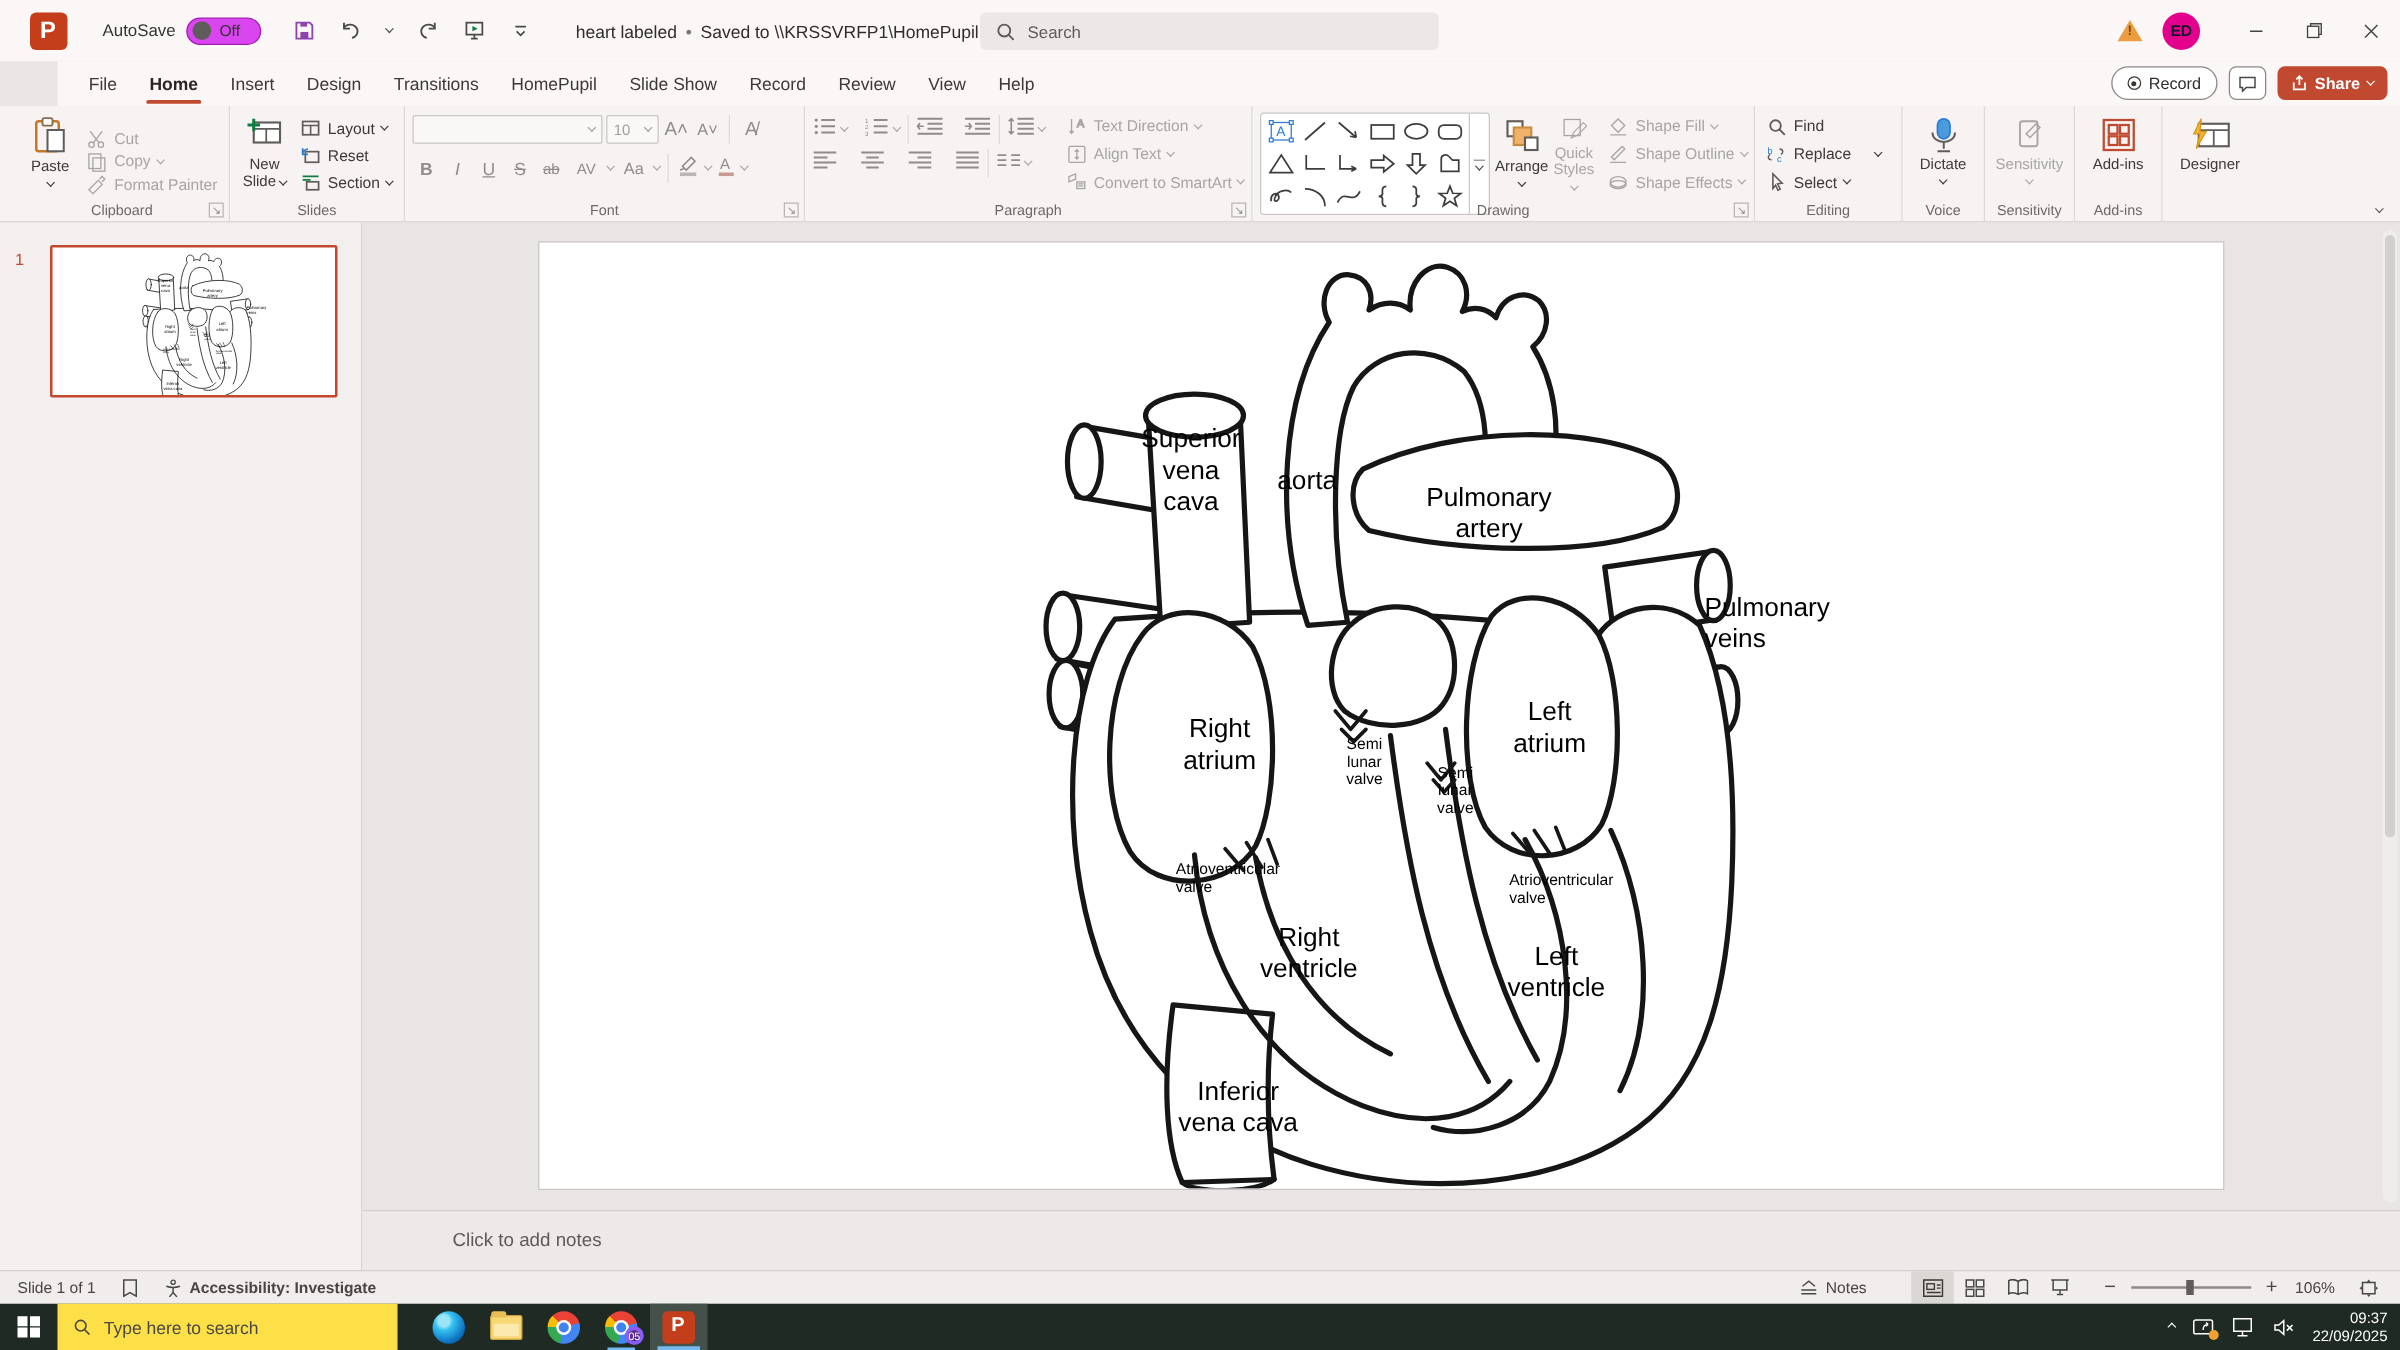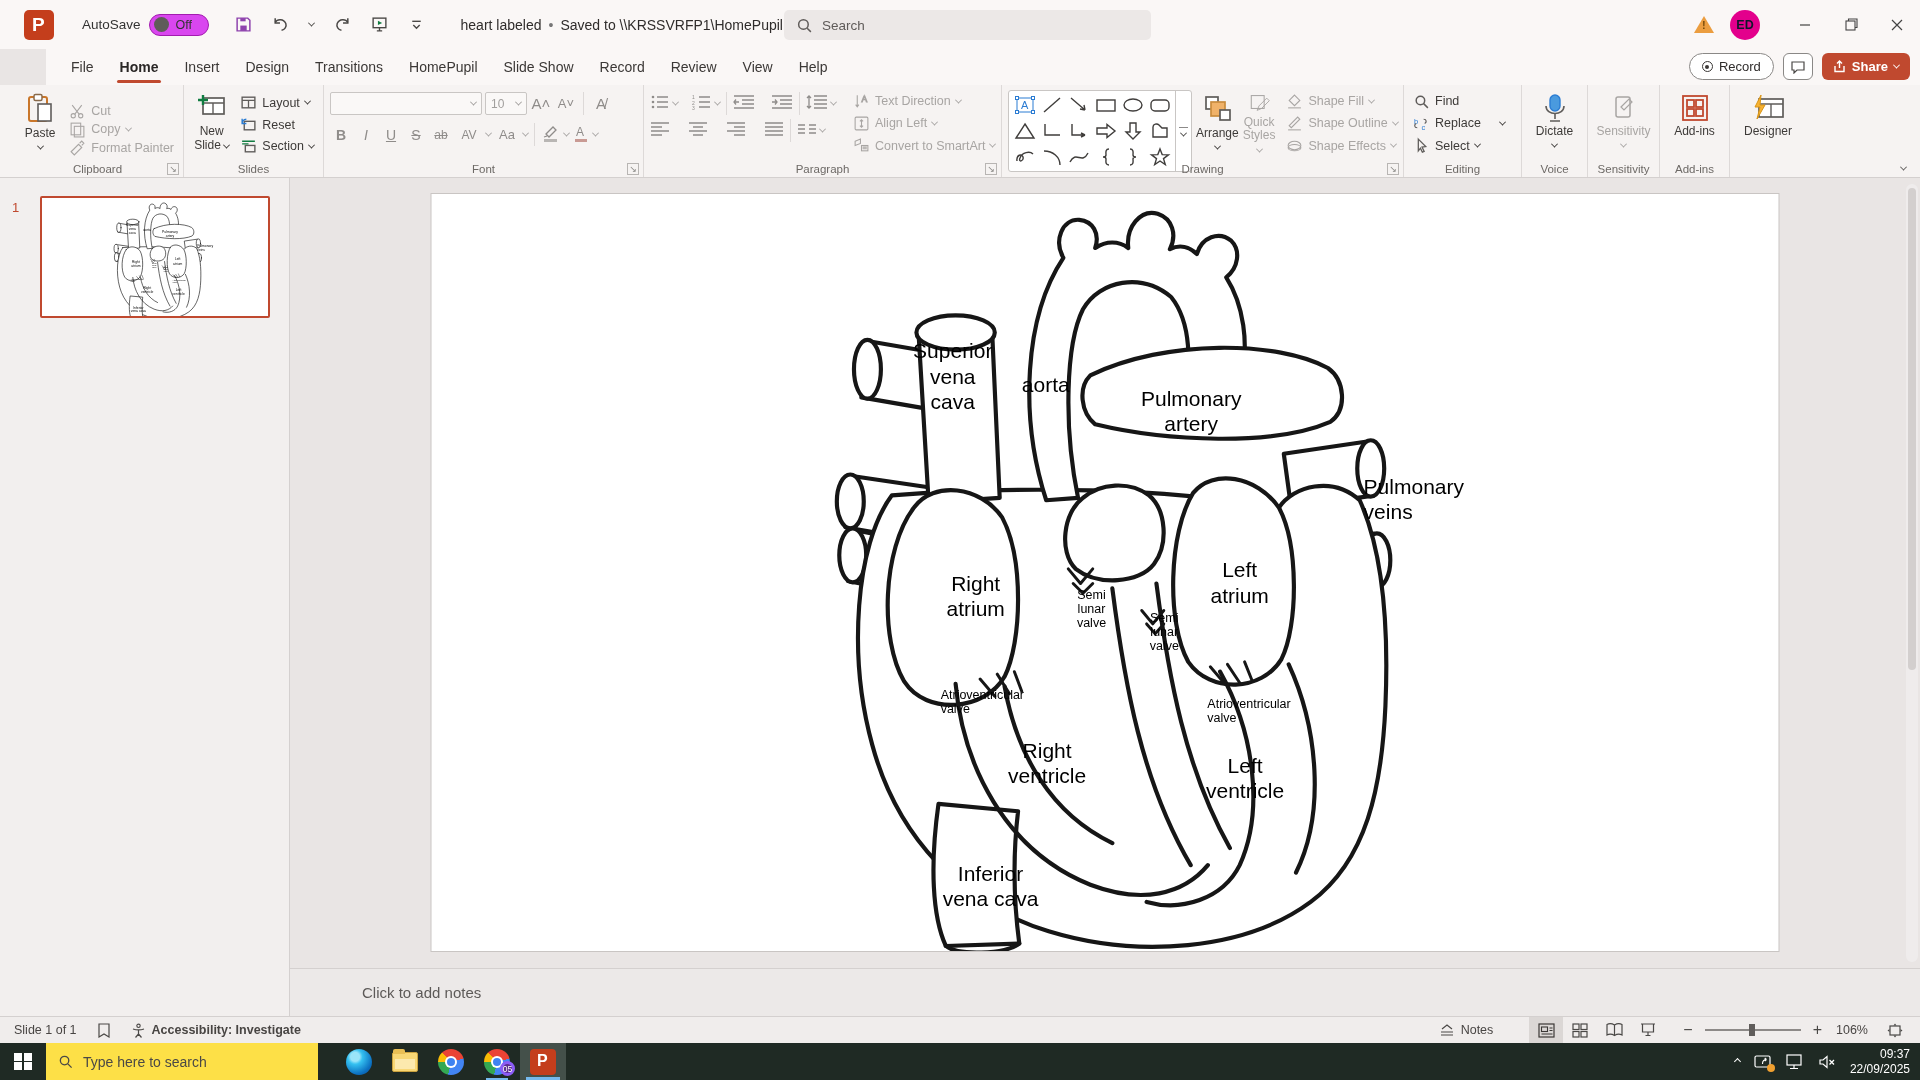--- a/index.html
+++ b/index.html
@@ -470,21 +470,21 @@
               <text x="8" y="8" font-size="8" fill="#a8a5a3" stroke="none">A</text>
             </svg>
             <span>Text Direction</span>
             <span class="chev"></span>
           </div>
         <div class="srow dis">
             <svg class="ico16" viewBox="0 0 16 16">
               <rect x="2" y="2" width="12" height="12" rx="1"></rect>
               <path d="M8 5 v6 M6.5 6 l1.5-1.5 1.5 1.5 M6.5 10 l1.5 1.5 1.5-1.5"></path>
             </svg>
-            <span>Align Left</span>
+            <span>Align Text</span>
             <span class="chev"></span>
           </div>
         <div class="srow dis">
             <svg class="ico16" viewBox="0 0 16 16">
               <path d="M2 4 l5-2 v4 l-5 2 z"></path>
               <rect x="8" y="8" width="6" height="5"></rect>
               <path d="M9 9.5 h4 M9 11 h4"></path>
             </svg>
             <span>Convert to SmartArt</span>
             <span class="chev"></span>

